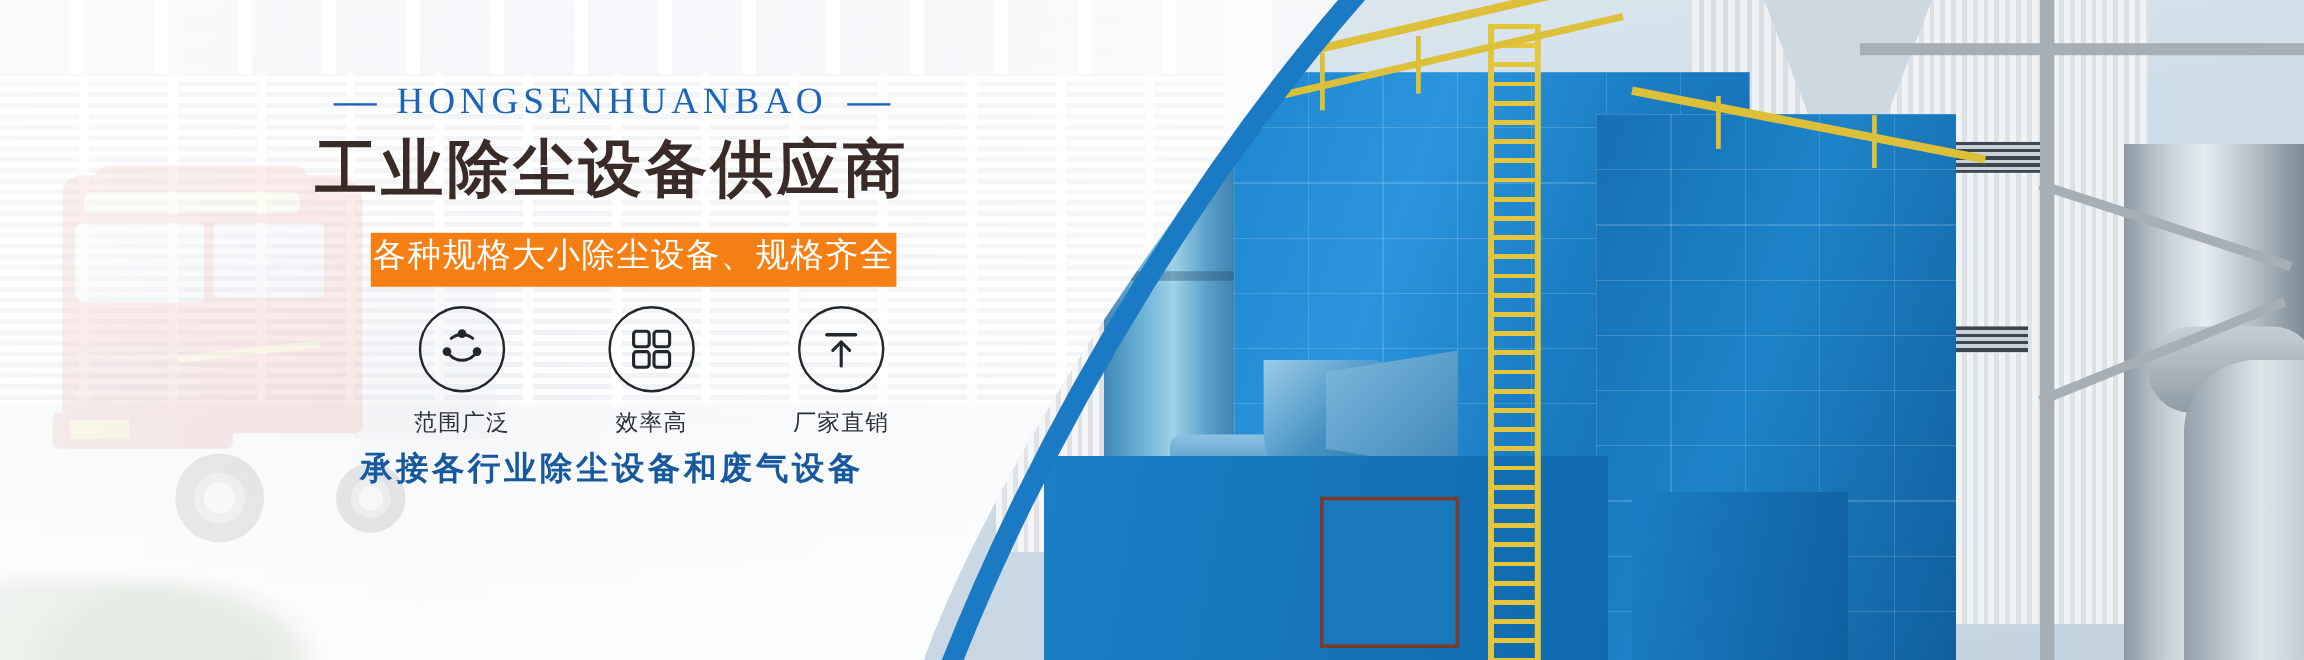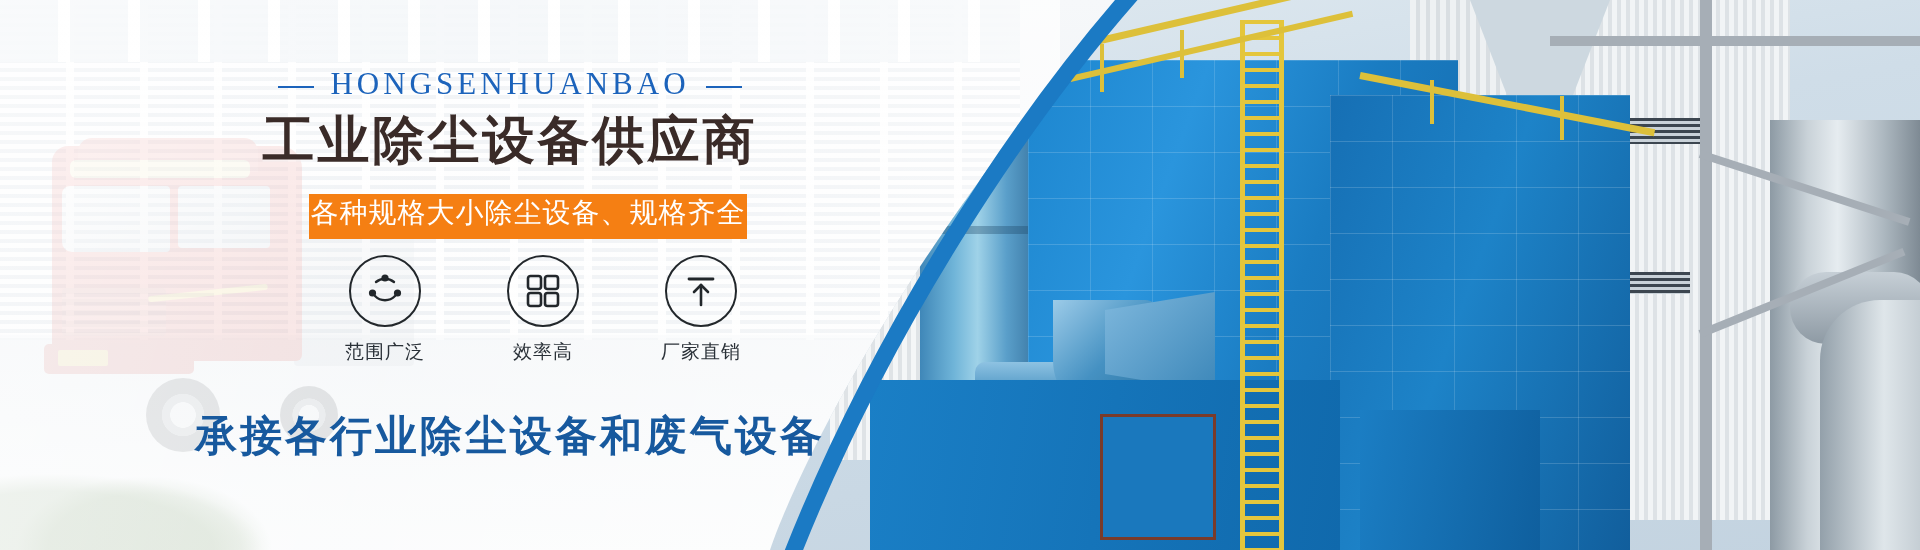--- a/index.html
+++ b/index.html
@@ -127,21 +127,21 @@
   .subbar span{color:#ffffff;font-size:28px;letter-spacing:1px;white-space:nowrap;}
 
   .features{position:absolute;left:309px;top:255px;width:440px;
      display:flex;justify-content:space-between;}
   .feature{width:96px;text-align:center;margin-left:28px;}
   .fcircle{width:68px;height:68px;margin:0 auto;border:2px solid #22272b;border-radius:50%;
      display:flex;align-items:center;justify-content:center;}
   .flabel{margin-top:12px;font-size:19px;color:#2a3138;letter-spacing:1px;white-space:nowrap;}
 
   .tagline{position:absolute;left:0;top:372px;width:1020px;text-align:center;
-     color:#17599e;font-size:42px;font-weight:bold;letter-spacing:3px;white-space:nowrap;margin-top:36px;}
+     color:#17599e;font-size:27px;font-weight:bold;letter-spacing:3px;white-space:nowrap;}
 
   .edge-fade{position:absolute;left:940px;top:0;width:130px;height:550px;
      background:linear-gradient(90deg,rgba(244,246,248,0),rgba(244,246,248,.0));}
 </style>
 </head>
 <body>
 
 <div class="banner">
 
   <div class="bg-left">

